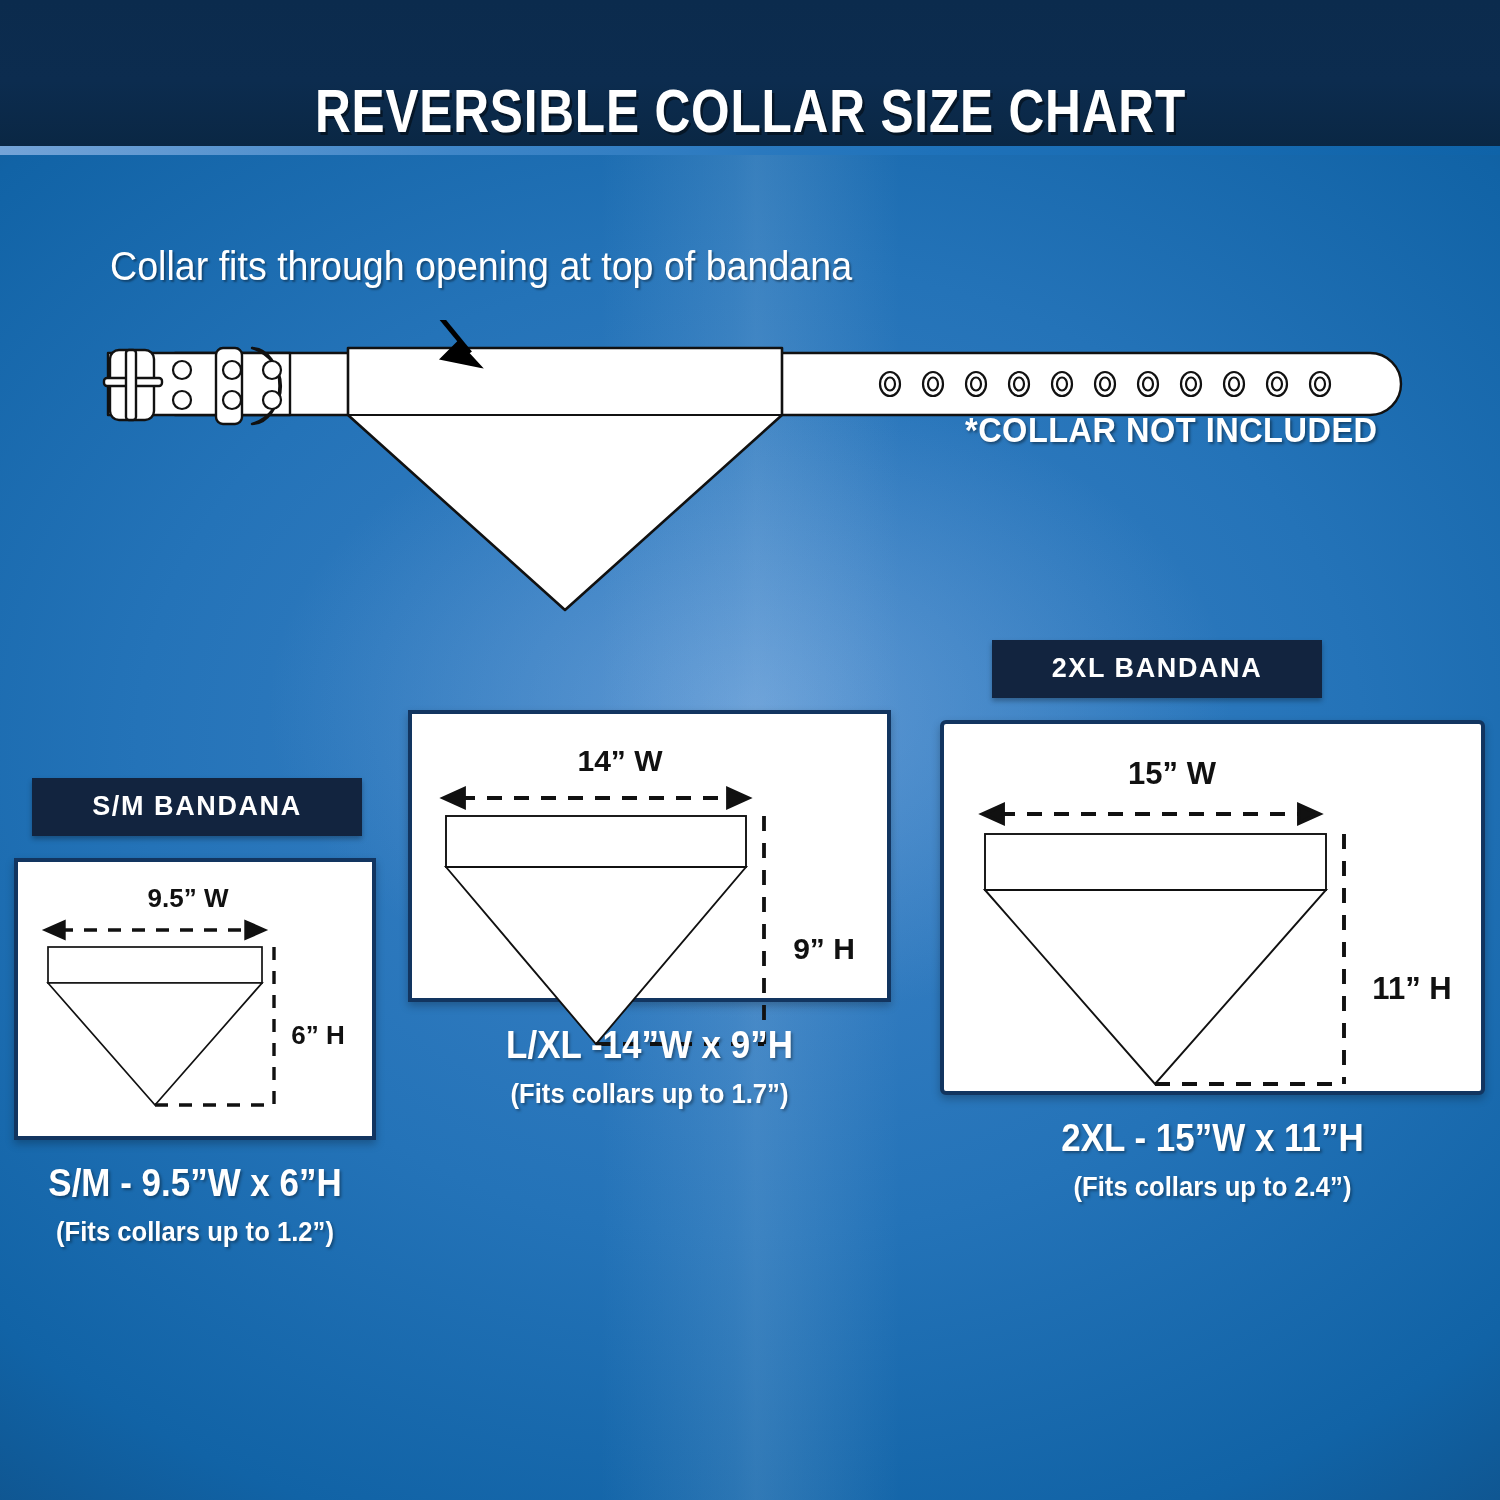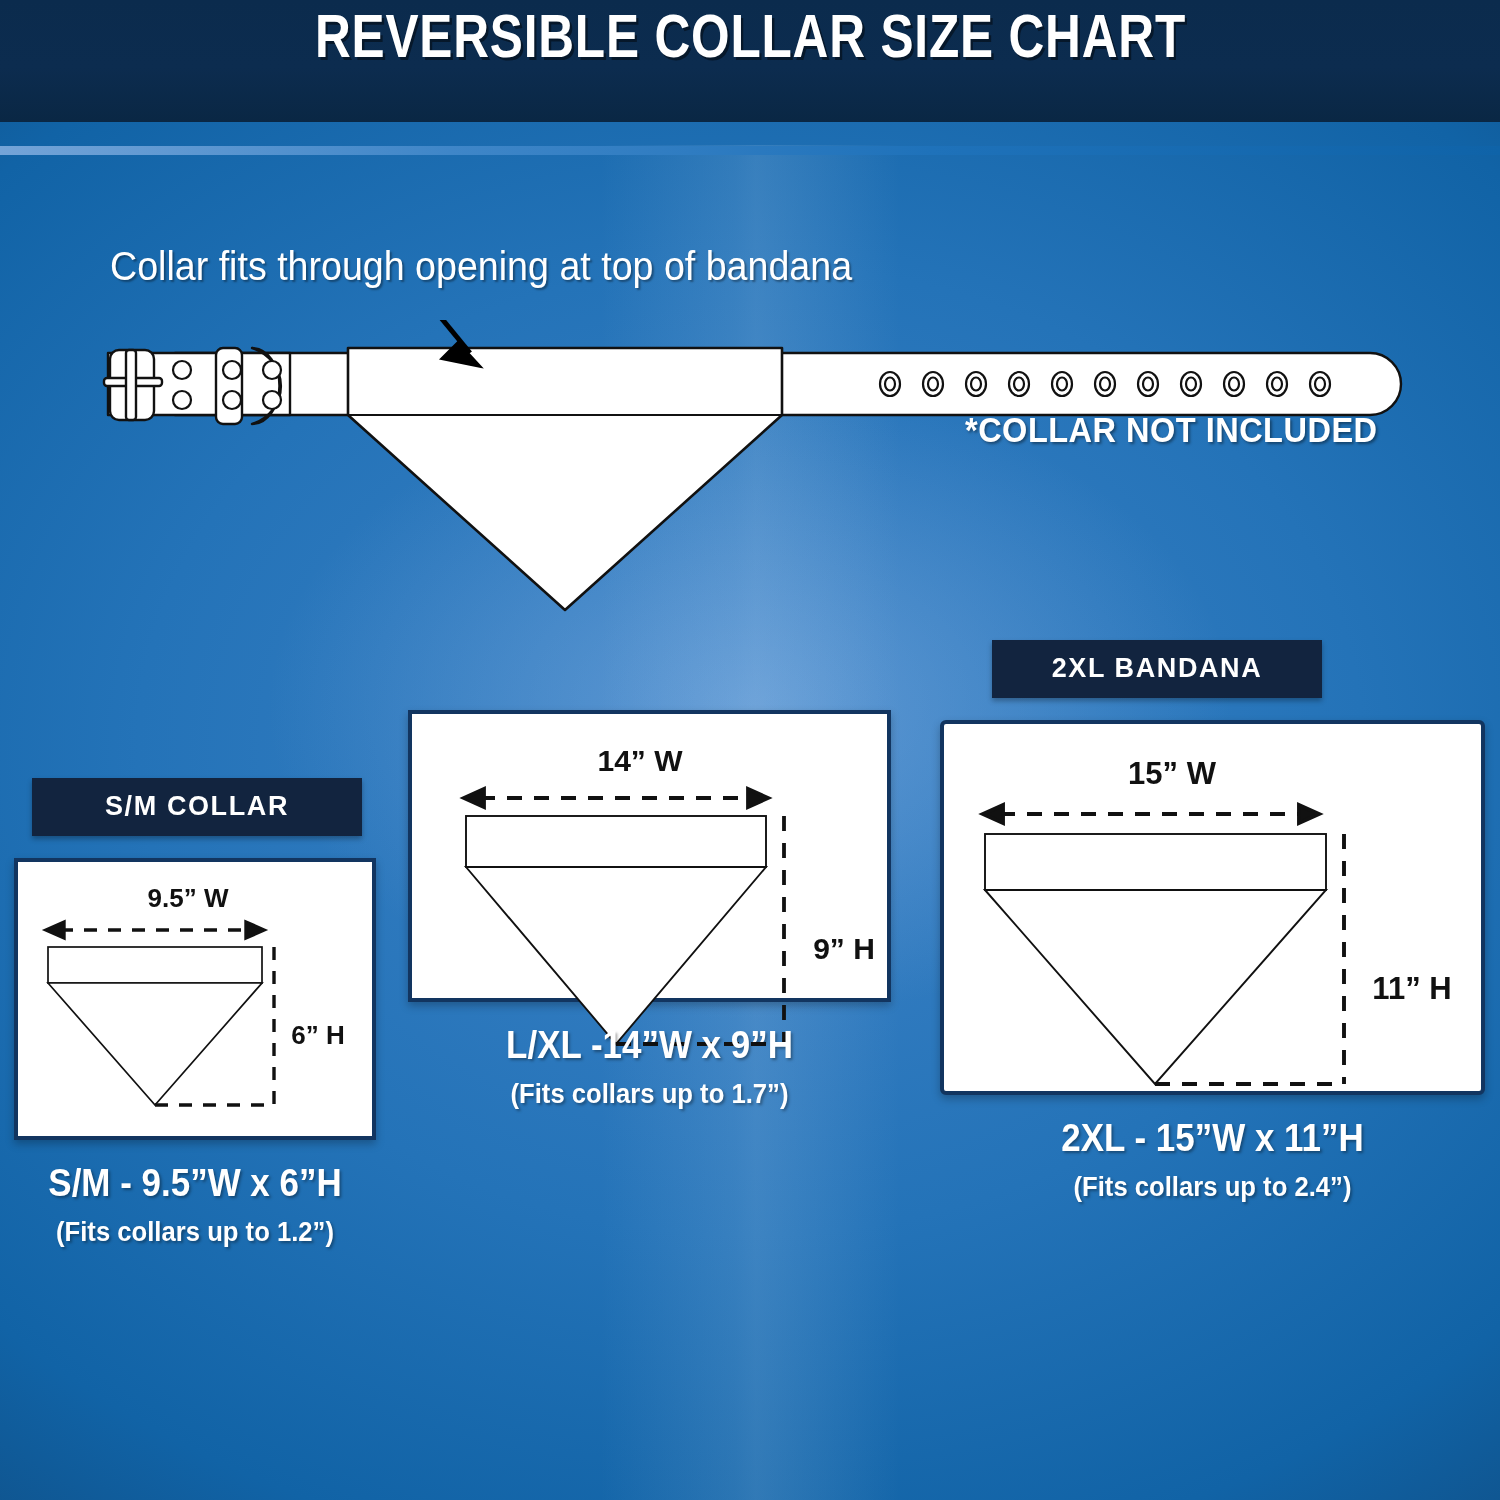--- a/index.html
+++ b/index.html
@@ -17,23 +17,23 @@
   }
   
   #beam{
     position:absolute;left:600px;top:145px;width:300px;height:1355px;
     background:linear-gradient(90deg, rgba(186,214,242,0) 0%, rgba(186,214,242,0.13) 45%, rgba(186,214,242,0.17) 52%, rgba(186,214,242,0) 100%);
     pointer-events:none;
   }
 
   
   #header{
-    position:absolute;left:0;top:0;width:1500px;height:122px;
+    position:absolute;left:0;top:0;width:1500px;height:146px;
     background:linear-gradient(180deg,#0b2b4d 0%,#0c2c4f 55%,#0a2744 100%);
-    display:flex;align-items:flex-start;justify-content:center;
+    display:flex;align-items:flex-end;justify-content:center;
   }
   #header-underline{
     position:absolute;left:0;top:146px;width:1500px;height:9px;
     background:linear-gradient(90deg,#74a4d8 0%,#3f86c8 30%,#1f72ba 62%,#0f63a8 100%);
   }
   #title{
     color:#fff;font-size:62px;font-weight:700;letter-spacing:1px;
     font-family:"Liberation Sans", sans-serif;
     transform:scaleX(0.80);transform-origin:center;white-space:nowrap;
     text-shadow:3px 3px 0 rgba(0,0,0,0.45);
@@ -155,21 +155,21 @@
           <ellipse cx="1320" cy="64" rx="10" ry="12"></ellipse>
             <ellipse cx="1320" cy="64" rx="5" ry="6.5"></ellipse>
         </g>
       </g>
     </svg>
   </div>
 
   <div id="not-included">*COLLAR NOT INCLUDED</div>
 
   <div class="size-block" style="left:14px;top:778px;width:362px;">
-    <div class="size-label" style="width:330px;margin-left:18px;">S/M COLLAR</div>
+    <div class="size-label" style="width:330px;margin-left:18px;">S/M BANDANA</div>
     <div class="size-card" style="width:362px;height:282px;margin-top:22px;text-align:right;">
       <svg width="354" height="247" viewBox="0 0 354 247">
         <text x="170" y="45" font-family="Liberation Sans, sans-serif" font-size="26" font-weight="700" fill="#111" text-anchor="middle">9.5” W</text>
 
         <g stroke="#111" stroke-width="3.4" fill="#111">
           <line x1="42" y1="68" x2="232" y2="68" stroke-dasharray="13,11"></line>
           <polygon points="28,68 46,60 46,76"></polygon>
           <polygon points="246,68 228,60 228,76"></polygon>
         </g>
 
@@ -183,21 +183,21 @@
           <line x1="137" y1="243" x2="256" y2="243"></line>
         </g>
         <text x="300" y="182" font-family="Liberation Sans, sans-serif" font-size="26" font-weight="700" fill="#111" text-anchor="middle">6” H</text>
       </svg>
     </div>
     <div class="cap-main">S/M - 9.5”W x 6”H</div>
     <div class="cap-sub">(Fits collars up to 1.2”)</div>
   </div>
 
   <div class="size-block" style="left:408px;top:688px;width:483px;">
-    <div class="size-card" style="width:483px;height:292px;margin-top:22px;padding-left:20px;">
+    <div class="size-card" style="width:483px;height:292px;margin-top:22px;">
       <svg width="475" height="337" viewBox="0 0 475 337">
         <text x="208" y="57" font-family="Liberation Sans, sans-serif" font-size="30" font-weight="700" fill="#111" text-anchor="middle">14” W</text>
         <g stroke="#111" stroke-width="3.8" fill="#111">
           <line x1="48" y1="84" x2="318" y2="84" stroke-dasharray="15,12"></line>
           <polygon points="32,84 52,75 52,93"></polygon>
           <polygon points="336,84 316,75 316,93"></polygon>
         </g>
         <g fill="#ffffff" stroke="#111" stroke-width="1.9">
           <rect x="34" y="102" width="300" height="51"></rect>
           <path d="M 34 153 L 184 330 L 334 153 Z"></path>

